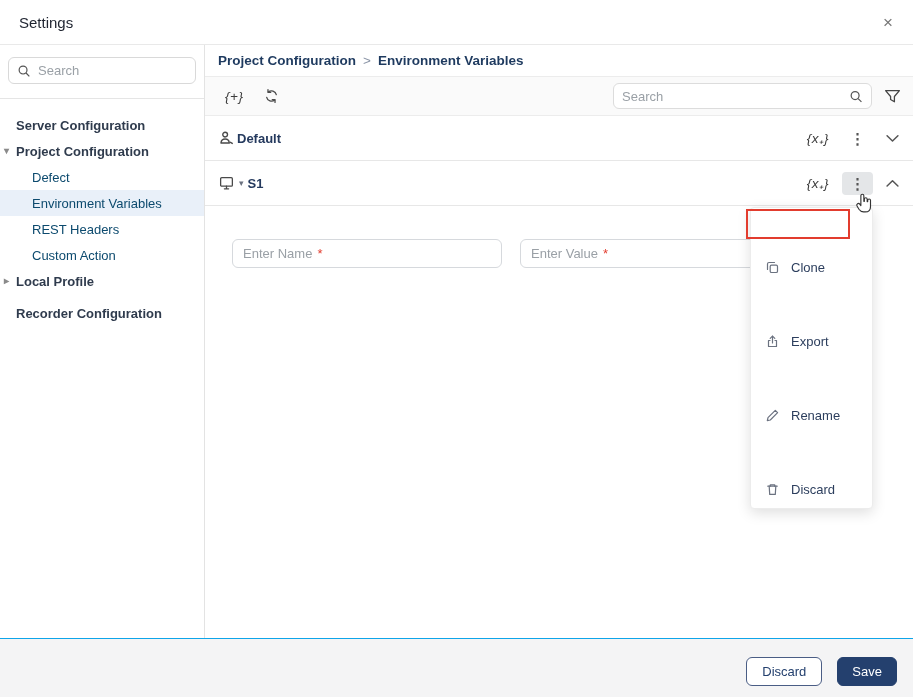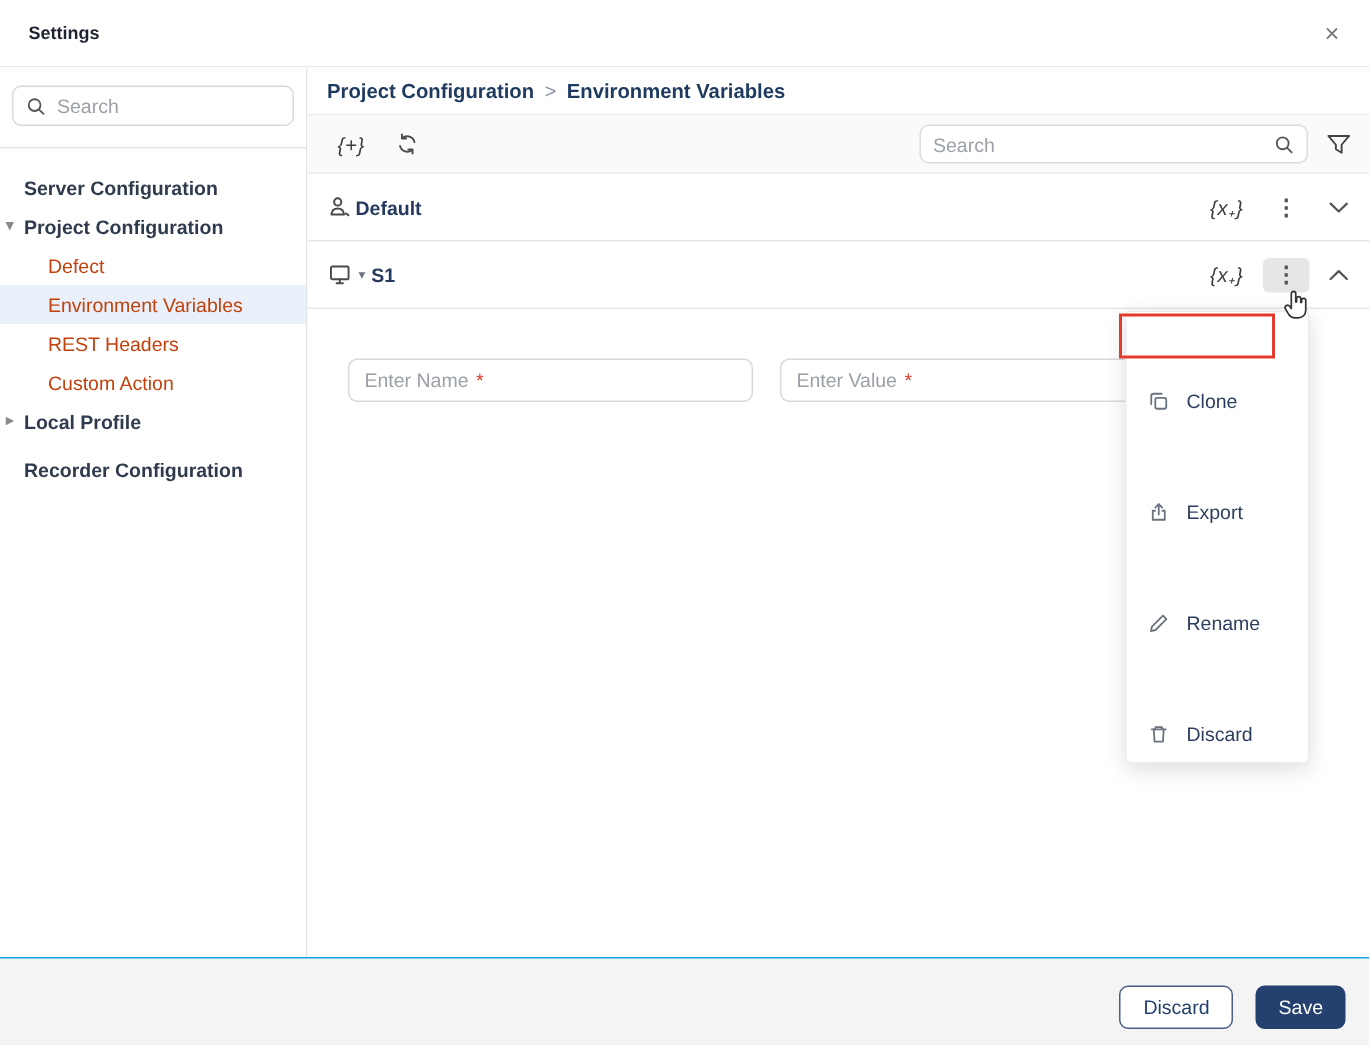--- a/index.html
+++ b/index.html
@@ -7,21 +7,21 @@
   body { font-family:"Liberation Sans", sans-serif; }
   .dialog {
     position:relative; width:913px; height:697px; background:#fff;
     overflow:hidden; font-size:13px; color:#333;
   }
   
   .dlg-header {
     height:45px; border-bottom:1px solid #e9e9e9; display:flex;
     align-items:center; padding:0 16px 0 19px;
   }
-  .dlg-title { font-size:12px; font-weight:700; color:#1f2430; }
+  .dlg-title { font-size:15px; font-weight:400; color:#1f2430; }
   .close-btn {
     margin-left:auto; font-size:17px; color:#777; cursor:pointer;
     line-height:1; padding:2px 4px;
   }
   
   .dlg-body { display:flex; height:593px; }
   .sidebar {
     width:205px; min-width:205px; border-right:1px solid #e3e3e3;
     background:#fff; padding-top:12px;
   }
@@ -32,21 +32,21 @@
   .side-search svg { flex:none; }
   .side-search input {
     border:none; outline:none; width:100%; margin-left:7px; font-size:13px;
     font-family:"Liberation Sans", sans-serif; color:#333; background:transparent;
   }
   .side-search input::placeholder { color:#9aa0a6; }
   .side-divider { border-bottom:1px solid #e5e5e5; margin-top:14px; }
   .nav { padding-top:13px; }
   .nav-item {
     position:relative; height:26px; display:flex; align-items:center;
-    padding-left:16px; color:#c2410c; cursor:pointer;
+    padding-left:16px; color:#0c4a6e; cursor:pointer;
   }
   .nav-item.bold { font-weight:700; color:#2f3b4d; }
   .nav-item.lvl1 { padding-left:32px; }
   .nav-item.selected { background:#e9f0f9; }
   .nav-item .caret {
     position:absolute; left:4px; top:50%; transform:translateY(-50%);
     color:#8a8a8a; font-size:10px; line-height:1;
   }
   .nav-item.gap { margin-top:6px; }
   

